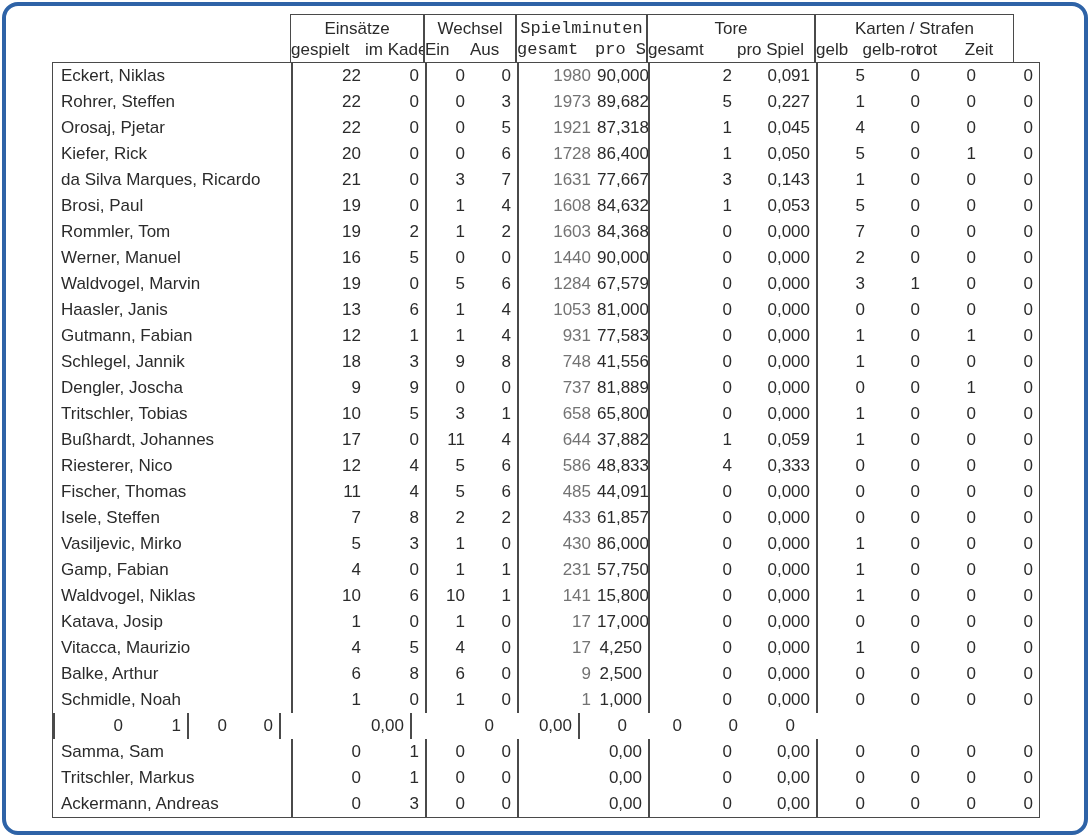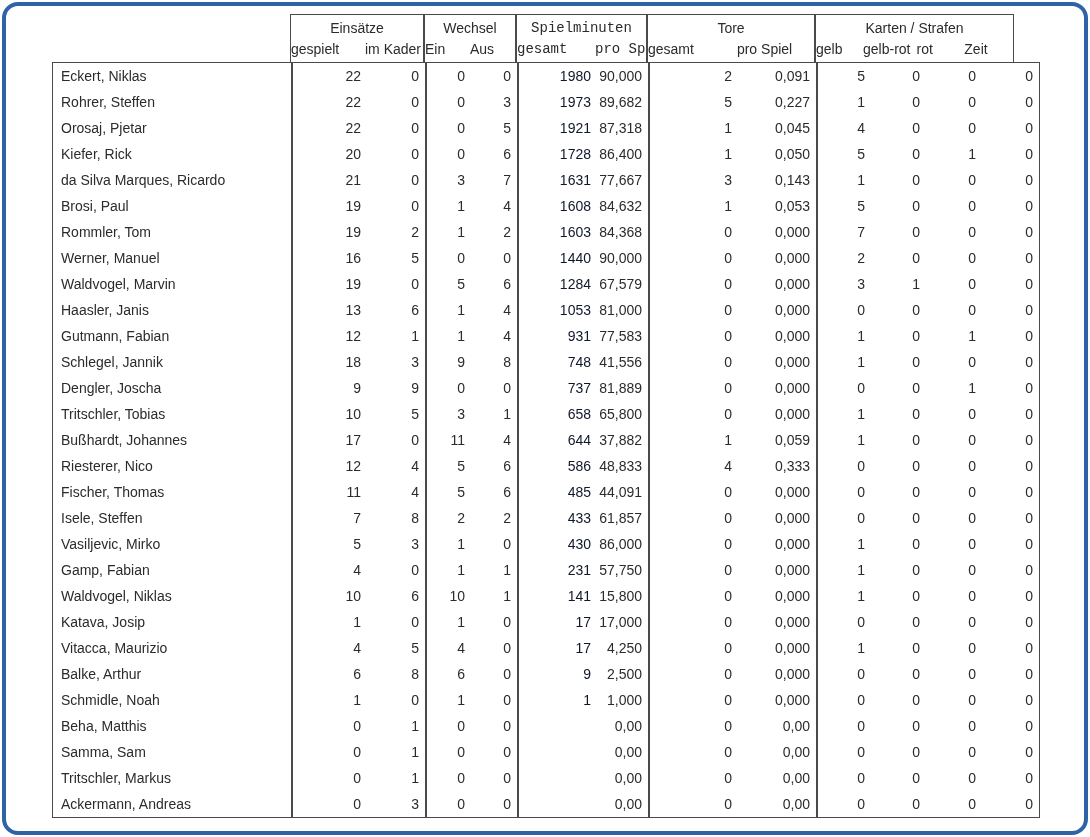--- a/index.html
+++ b/index.html
@@ -1,41 +1,41 @@
 <!DOCTYPE html>
 <html><head>
 <meta charset="utf-8">
 <style>
   html,body { margin:0; padding:0; background:#fff; }
   .stage { position:relative; width:1090px; height:837px; background:#fff; overflow:hidden;
            font-family:"Liberation Sans", sans-serif; }
   .window-frame { position:absolute; inset:2px; border:4px solid #2e63a7; border-radius:16px; background:#fff; }
 
-  .tbl { position:absolute; left:52px; top:14px; font-size:14px; color:#2b2b2b; }
+  .tbl { position:absolute; left:52px; top:14px; font-size:17px; color:#2b2b2b; }
 
   
   .hdr { display:flex; margin-left:238px; }
   .hbox { box-sizing:border-box; border:1px solid #4a4a4a; border-bottom:none; height:48px; background:#fff; }
   .hb-einsaetze { width:134px; }
   .hb-wechsel   { width:92px; }
   .hb-minuten   { width:131px;font-family:Liberation Mono, monospace; }
   .hb-tore      { width:168px; }
   .hb-karten    { width:199px; }
   .htitle { height:24px; line-height:27px; text-align:center; white-space:nowrap; overflow:hidden; }
   .hsubs { display:flex; height:24px; line-height:21px; overflow:hidden; }
   .hsub { box-sizing:border-box; flex:0 1 auto; text-align:left; padding-right:6px; white-space:nowrap; }
 
   
   .tbody { box-sizing:border-box; width:988px; border:1px solid #4a4a4a; background:#fff; }
   .row { display:flex; height:26px; line-height:26px; }
   .cell { box-sizing:border-box; flex:none; text-align:right; padding-right:6px;
           white-space:nowrap; overflow:hidden; }
   .cell.name { text-align:left; padding-left:8px; padding-right:4px; }
   .cell.sep { border-left:2px solid #4a4a4a; }
-  .cell.minutes-total { color:#0f172a; }
+  .cell.minutes-total { color:#737373; }
 
   .c-name{width:238px} .c-g{width:76px} .c-k{width:58px} .c-ein{width:46px} .c-aus{width:46px}
   .c-mg{width:80px} .c-mp{width:51px} .c-tg{width:90px} .c-tp{width:78px}
   .c-gelb{width:55px} .c-gr{width:55px} .c-rot{width:56px} .c-zeit{width:57px}
 </style>
 </head>
 <body>
 
 <div class="stage">
   <div class="window-frame"></div>
@@ -452,21 +452,20 @@
         <div class="cell sep c-mg minutes-total">1</div>
         <div class="cell c-mp">1,000</div>
         <div class="cell sep c-tg">0</div>
         <div class="cell c-tp">0,000</div>
         <div class="cell sep c-gelb">0</div>
         <div class="cell c-gr">0</div>
         <div class="cell c-rot">0</div>
         <div class="cell c-zeit">0</div>
       </div>
         <div class="row">
-        <div class="cell name c-name">Beha, Matthis</div>
         <div class="cell sep c-g">0</div>
         <div class="cell c-k">1</div>
         <div class="cell sep c-ein">0</div>
         <div class="cell c-aus">0</div>
         <div class="cell sep c-mg"></div>
         <div class="cell c-mp">0,00</div>
         <div class="cell sep c-tg">0</div>
         <div class="cell c-tp">0,00</div>
         <div class="cell sep c-gelb">0</div>
         <div class="cell c-gr">0</div>

